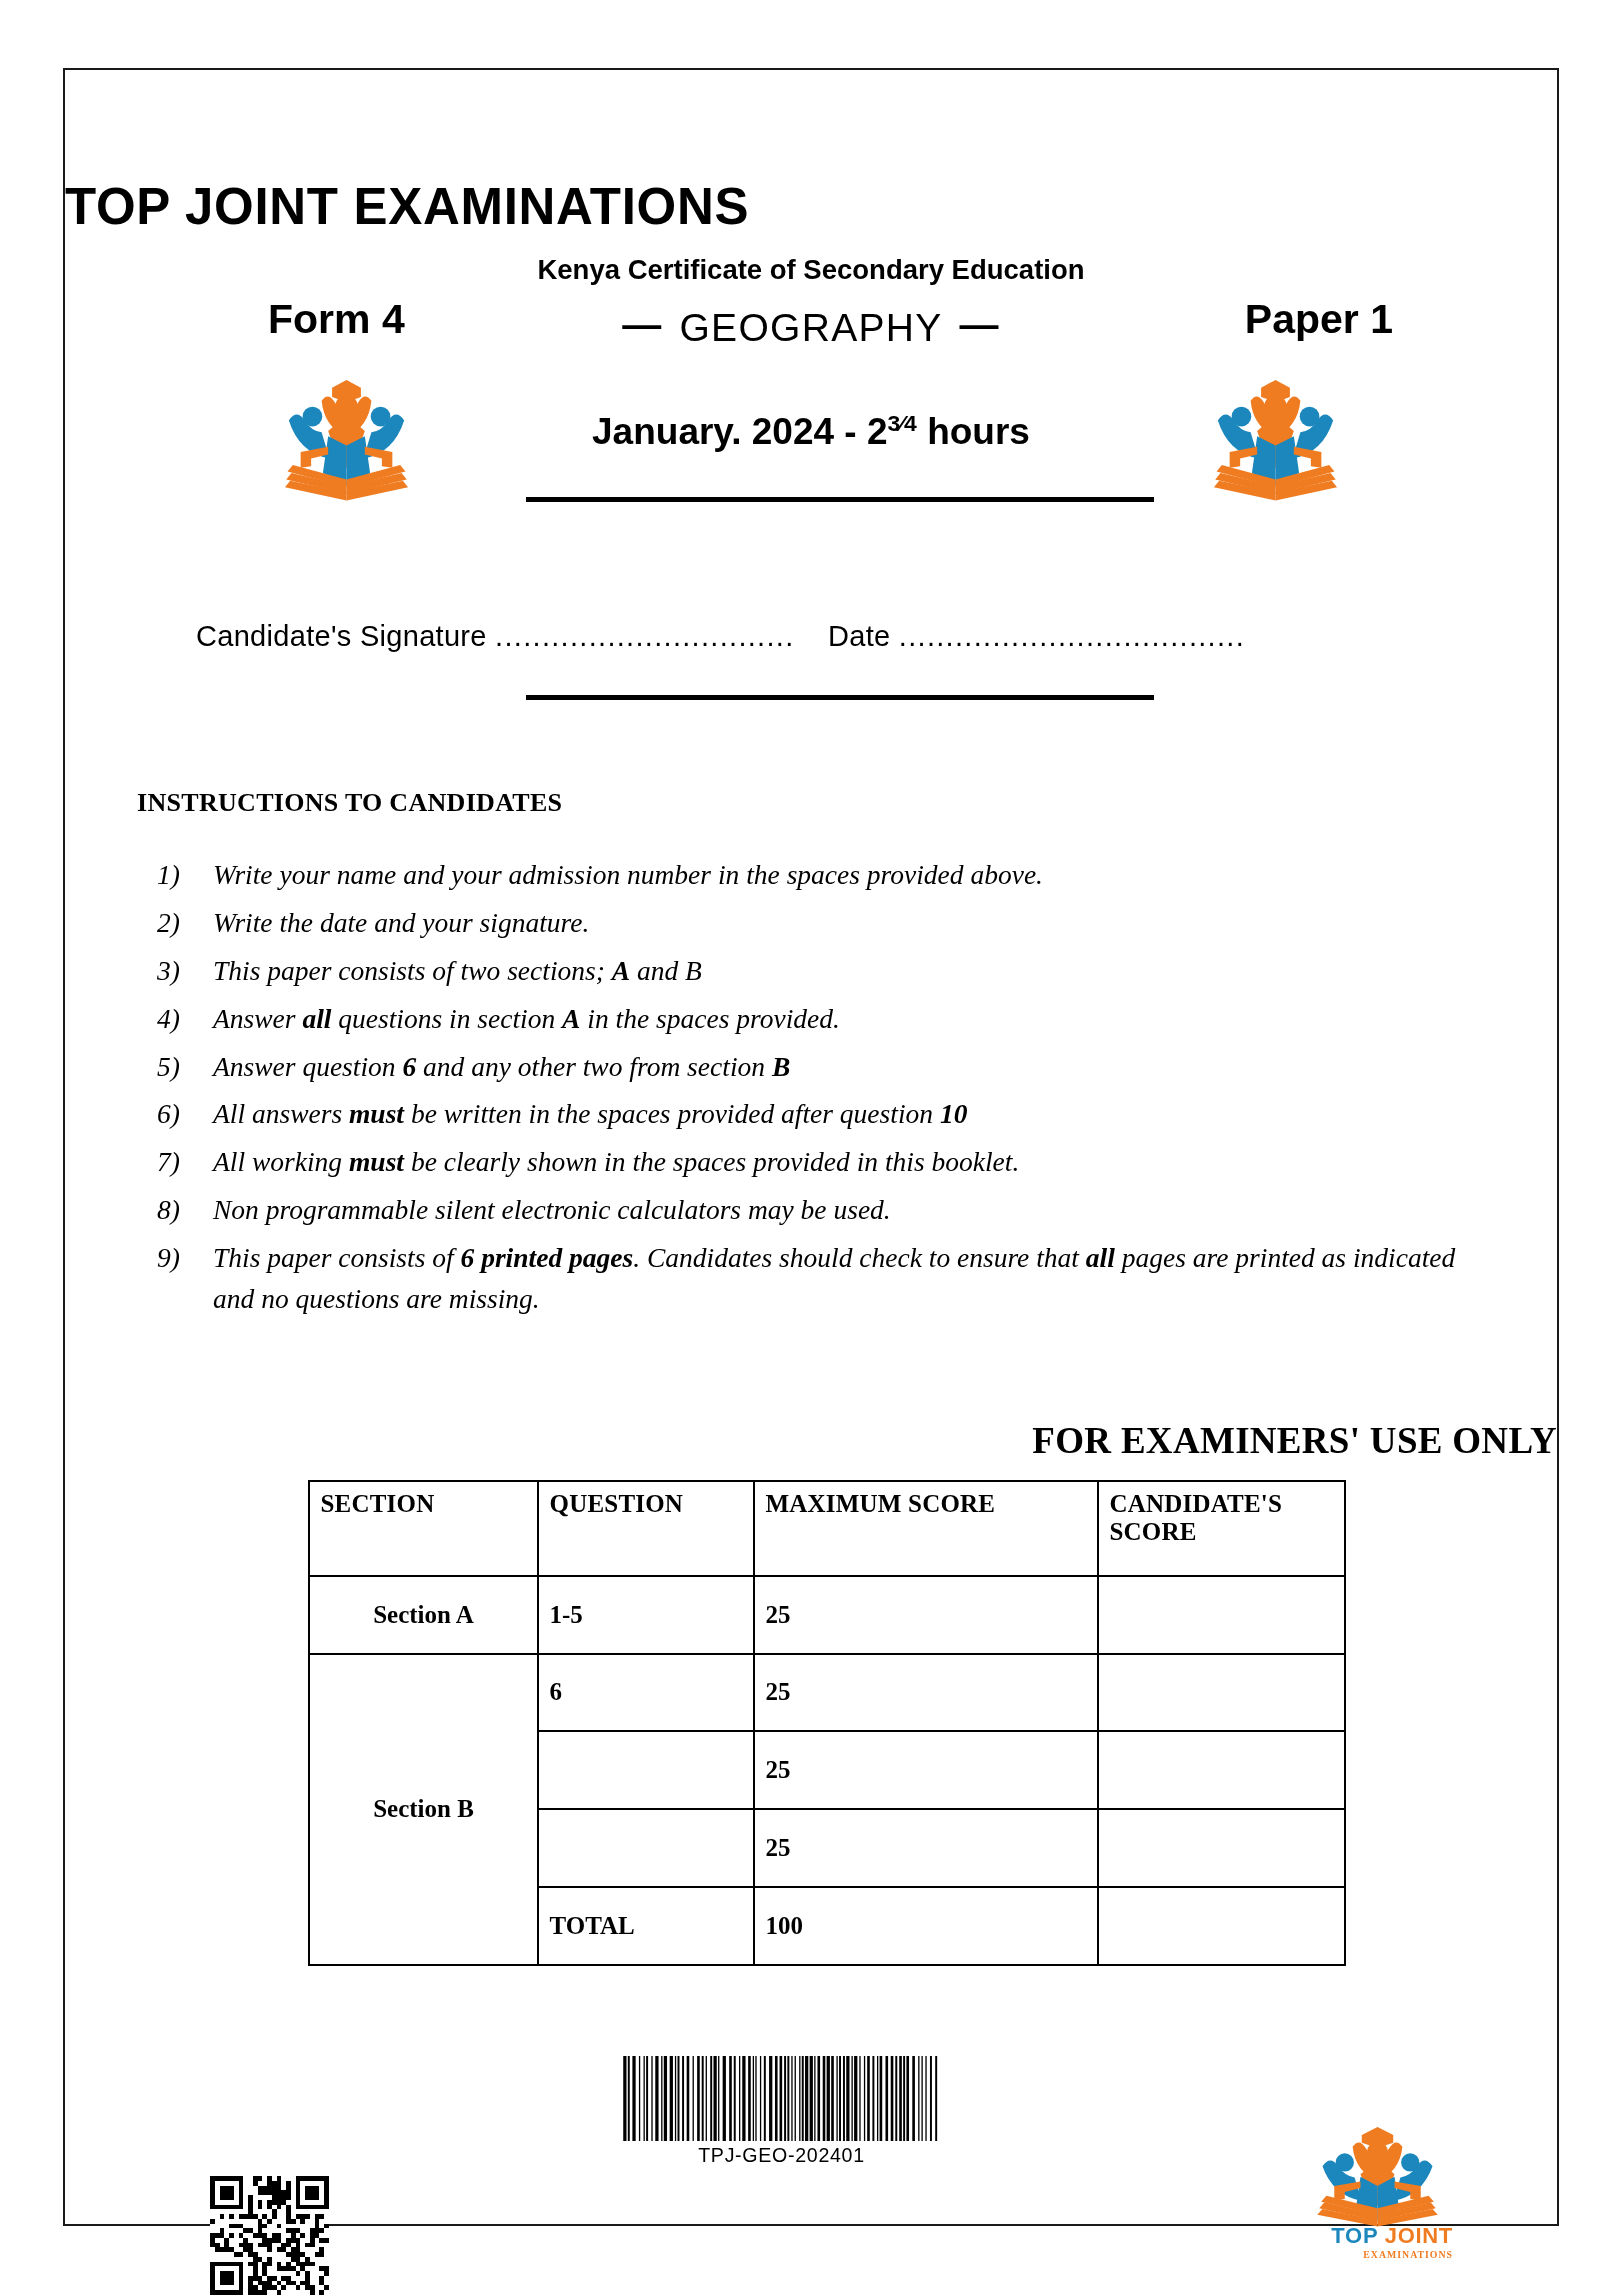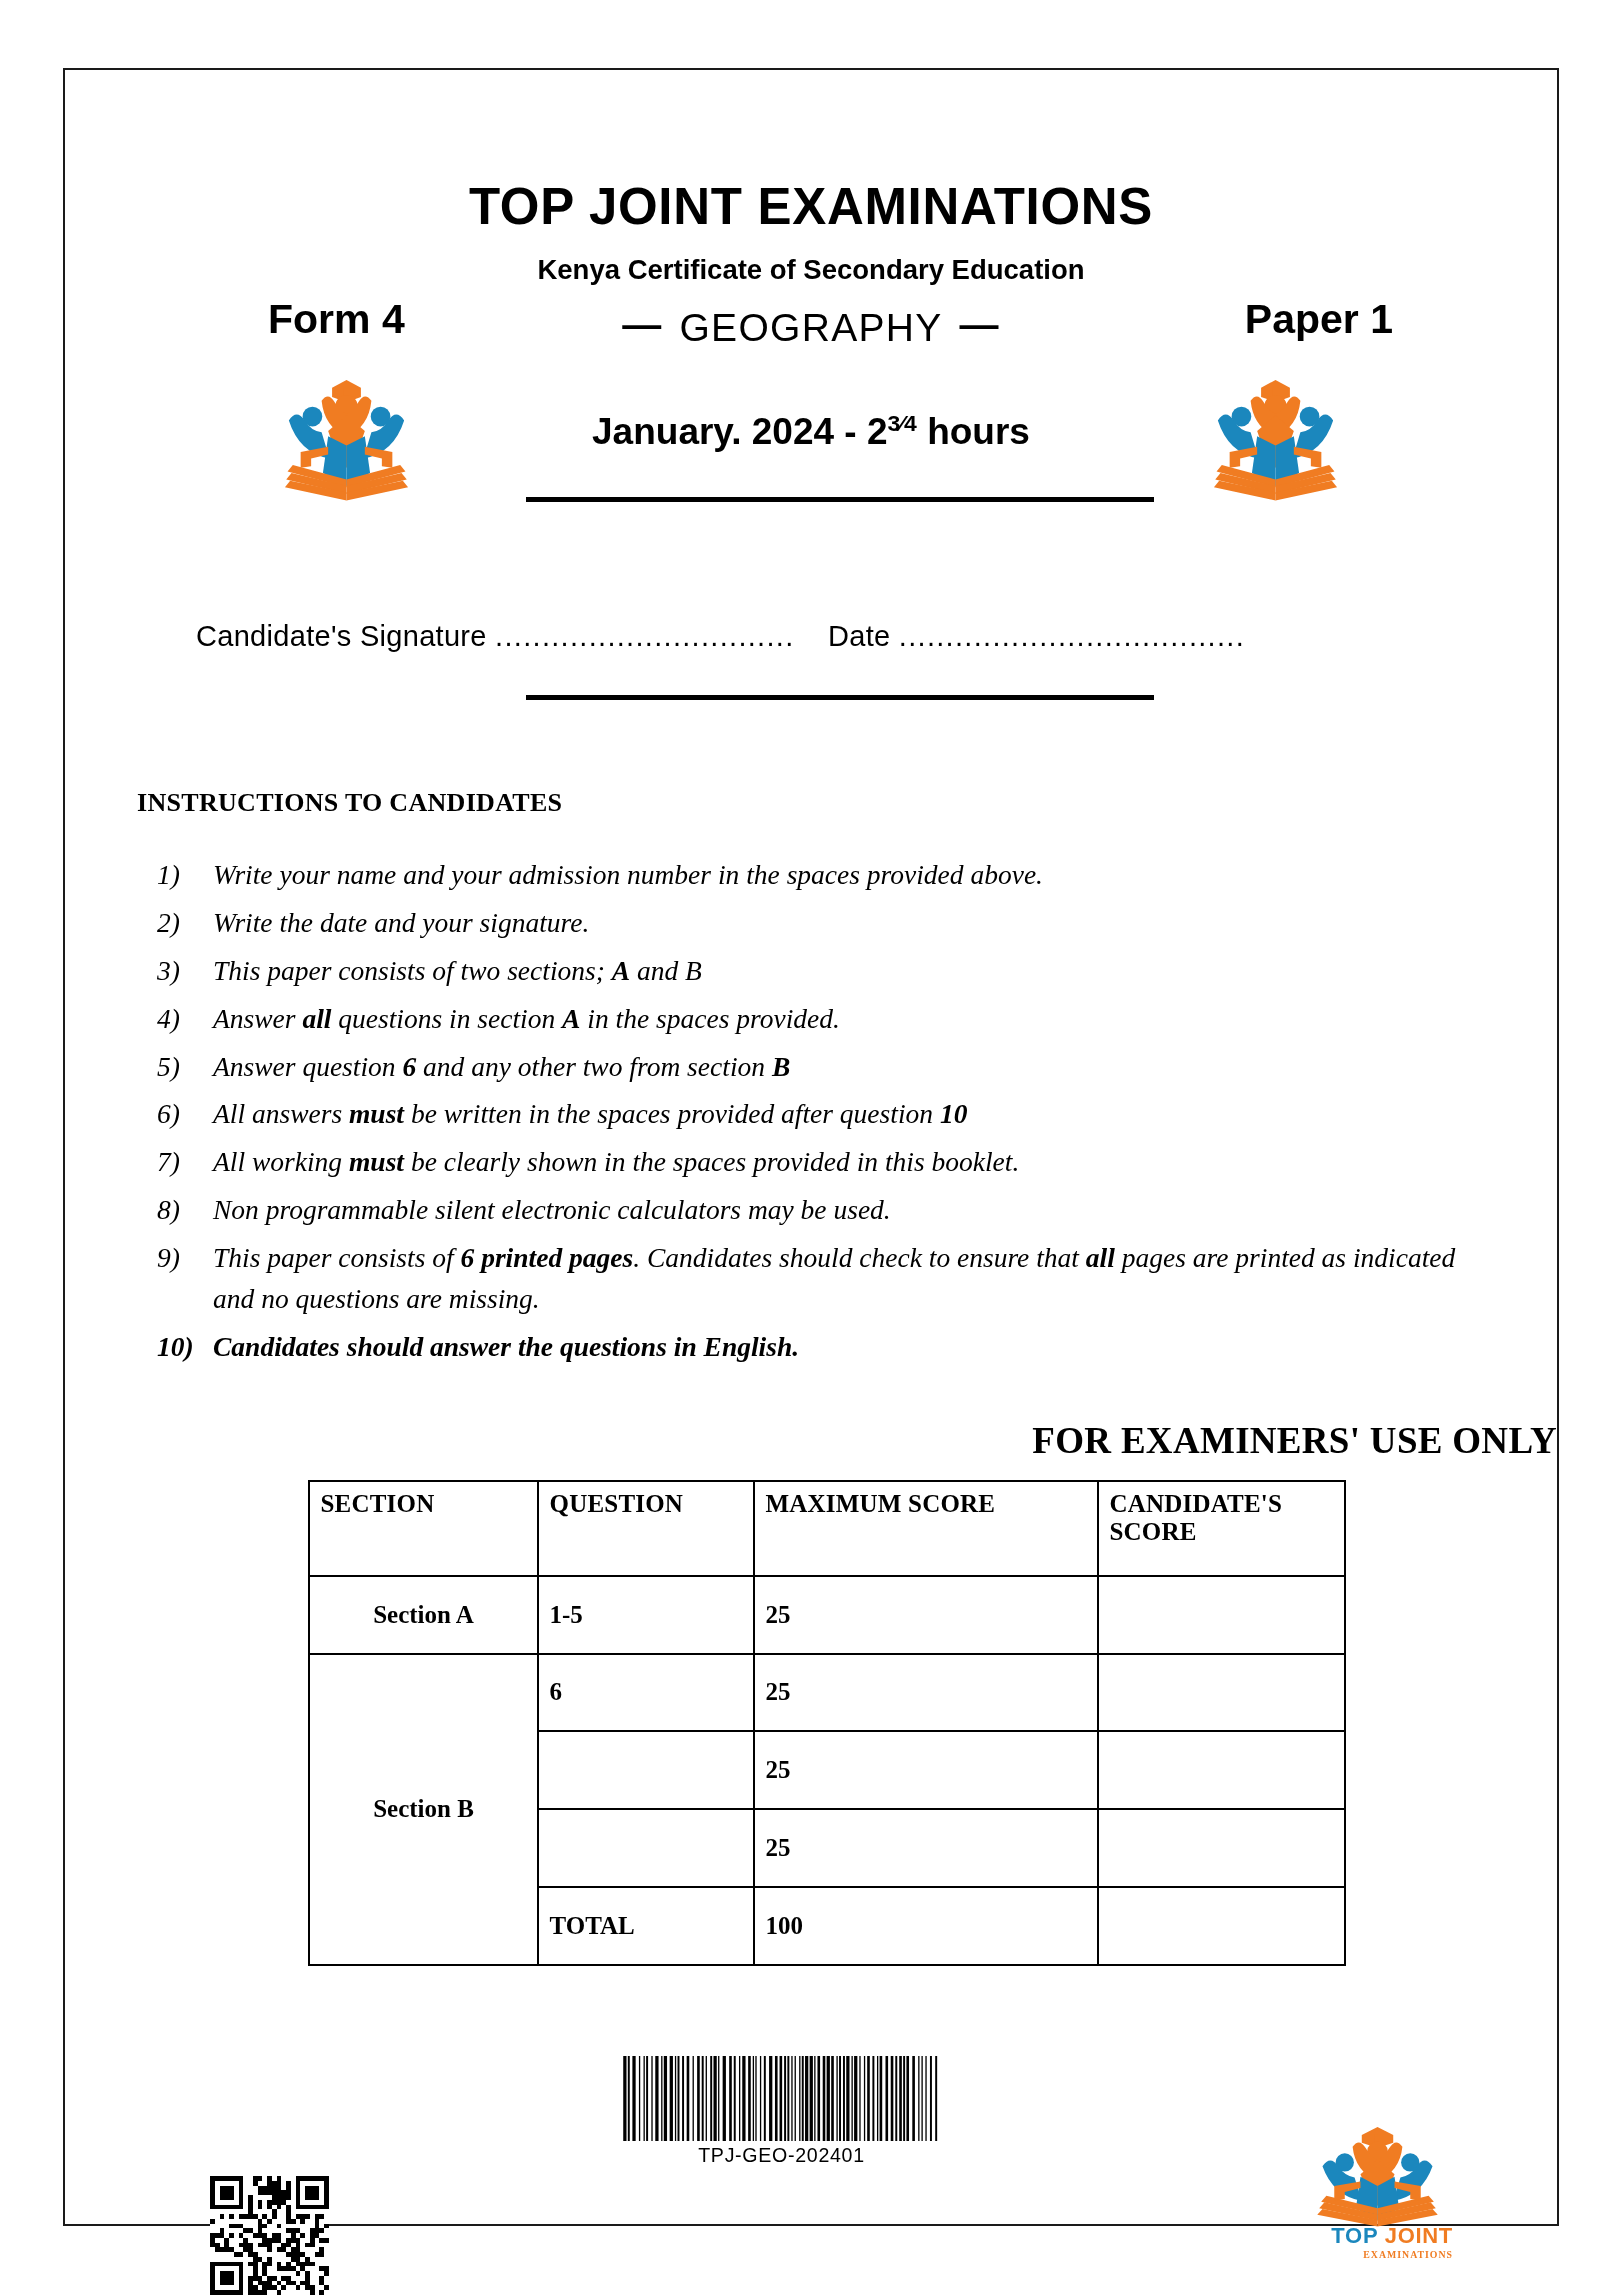--- a/index.html
+++ b/index.html
@@ -26,21 +26,21 @@
     border: 2.6px solid #1a1a1a;
     box-sizing: border-box;
     background: #ffffff;
   }
 
   
   .hdr-main {
     position: absolute;
     left: 0; right: 0;
     top: 111px;
-    text-align: center;
+    text-align: left;
     font-family: "Liberation Sans", sans-serif;
     font-size: 51px;
     font-weight: 700;
     letter-spacing: 0.7px;
     line-height: 1;
     white-space: nowrap;
   }
   .hdr-sub {
     position: absolute;
     left: 0; right: 0;
@@ -397,24 +397,20 @@
         <span class="instr-num">7)</span>
         <span class="instr-text">All working <b>must</b> be clearly shown in the spaces provided in this booklet.</span>
       </div>
       <div class="instr-row">
         <span class="instr-num">8)</span>
         <span class="instr-text">Non programmable silent electronic calculators may be used.</span>
       </div>
       <div class="instr-row">
         <span class="instr-num">9)</span>
         <span class="instr-text">This paper consists of <b>6 printed pages</b>. Candidates should check to ensure that <b>all</b> pages are printed as indicated and no questions are missing.</span>
-      </div>
-      <div class="instr-row strong">
-        <span class="instr-num">10)</span>
-        <span class="instr-text">Candidates should answer the questions in English.</span>
       </div>
     </div>
 
   <div class="tbl-title">FOR EXAMINERS' USE ONLY</div>
 
   <table id="examiners-table">
     <colgroup>
       <col class="col-section">
         <col class="col-question">
         <col class="col-max">

